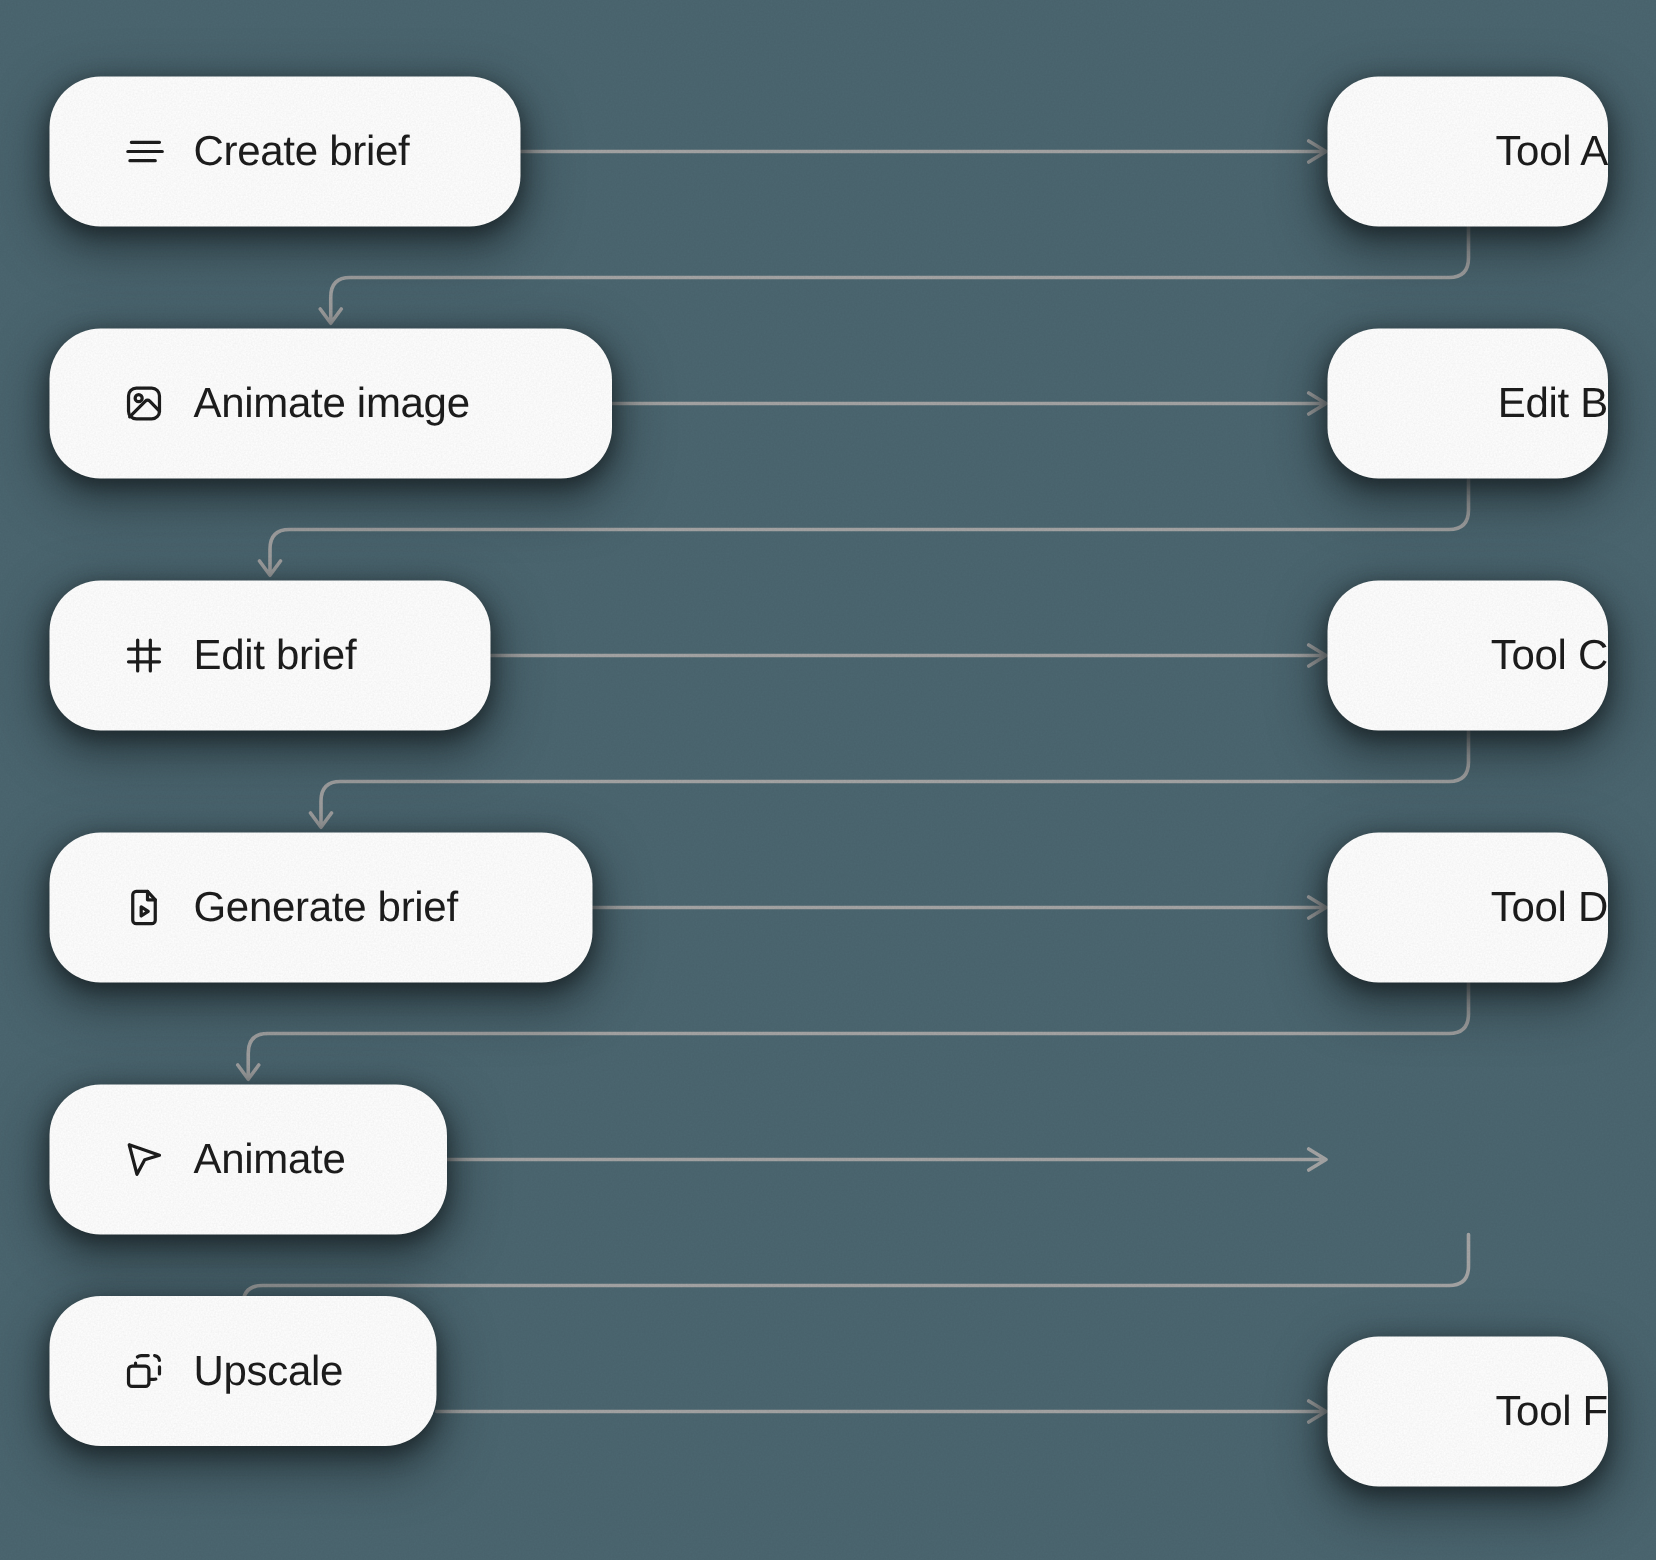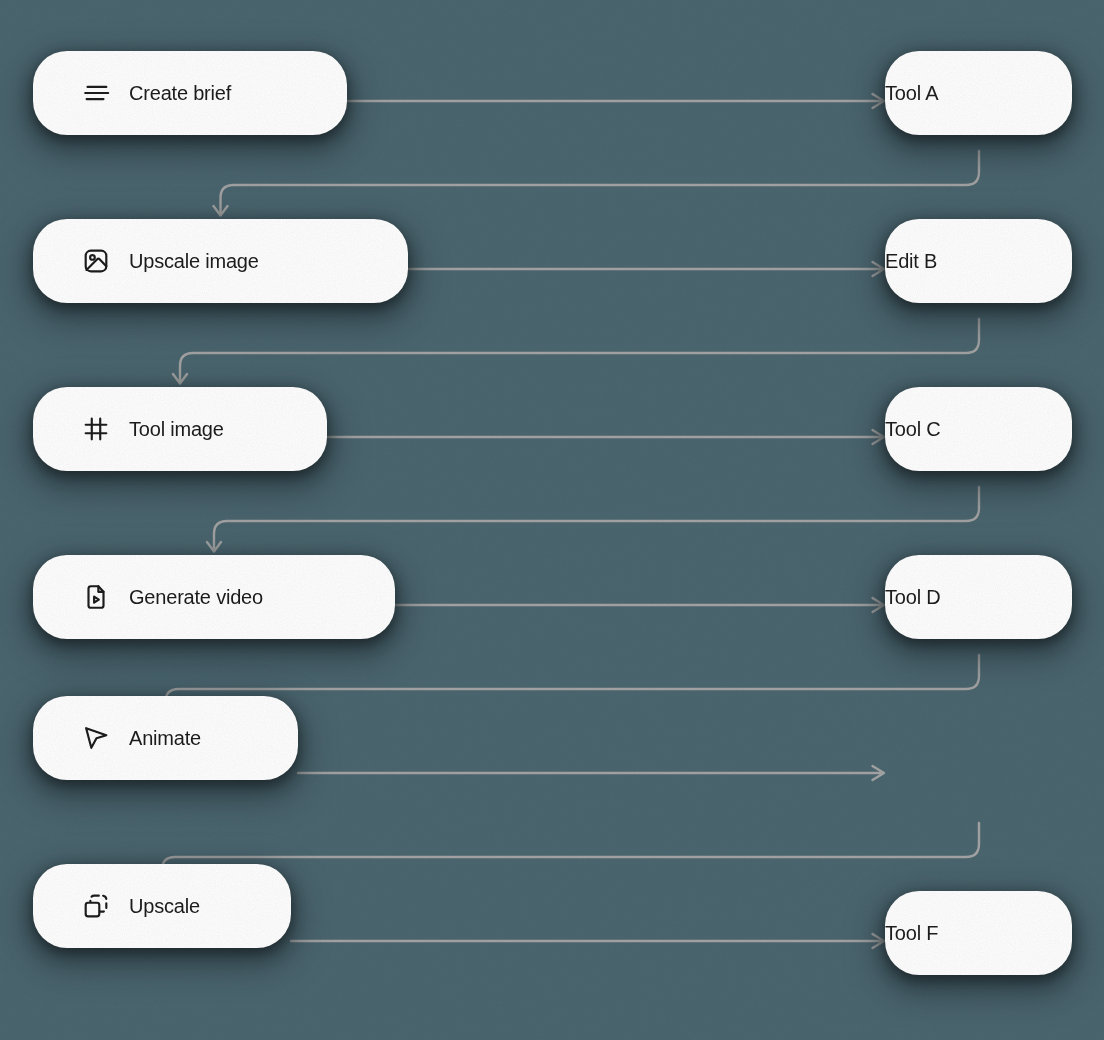--- a/index.html
+++ b/index.html
@@ -20,33 +20,33 @@
   .connectors path{
     fill:none;
     stroke:var(--line);
     stroke-width:2.4;
     stroke-linecap:round;
     stroke-linejoin:round;
   }
   .node{
     position:absolute;
     z-index:2;
-    height:84px;
+    height:100px;
     background:var(--node);
     border-radius:34px;
     display:flex;
     align-items:center;
     box-shadow:0 5px 14px rgba(24,33,37,.78), 0 12px 32px 6px rgba(24,33,37,.5);
     color:var(--ink);
-    font-size:20px;
+    font-size:28px;
     letter-spacing:-0.2px;
     white-space:nowrap;
   }
   .node.step{left:33px;padding-left:48px;gap:18px;box-sizing:border-box;}
-  .node.tool{left:885px;width:187px;justify-content:flex-start;}
+  .node.tool{left:885px;width:187px;justify-content:flex-end;}
   .icon{width:30px;height:30px;display:inline-flex;color:var(--ink);flex:0 0 auto;}
   .icon svg{width:30px;height:30px;display:block;}
   .icon svg *{stroke:currentColor;stroke-width:2.3;fill:none;stroke-linecap:round;stroke-linejoin:round;}
   .icon svg .fillwhite{fill:var(--node);}
   .label{pointer-events:none;}
   .grain{position:absolute;inset:0;z-index:5;pointer-events:none;opacity:.07;}
 </style>
 </head>
 <body>
 
@@ -77,41 +77,41 @@
     <span class="label">Create brief</span>
   </div>
   <div class="node step" style="top:219px;width:375px">
     <span class="icon">
         <svg viewBox="0 0 32 32">
           <rect x="5" y="5" width="22" height="22" rx="5.5"></rect>
           <circle cx="12.2" cy="12.2" r="2.5"></circle>
           <path d="M5.8 25.5 L17 14.3 a2.2 2.2 0 0 1 3.1 0 L27 21.5"></path>
         </svg>
       </span>
-    <span class="label">Upscale image</span>
+    <span class="label">Animate image</span>
   </div>
   <div class="node step" style="top:387px;width:294px">
     <span class="icon">
         <svg viewBox="0 0 32 32">
           <path d="M11.5 5 V27 M20.5 5 V27 M5 11.5 H27 M5 20.5 H27"></path>
         </svg>
       </span>
-    <span class="label">Tool image</span>
+    <span class="label">Edit brief</span>
   </div>
   <div class="node step" style="top:555px;width:362px">
     <span class="icon">
         <svg viewBox="0 0 32 32">
           <path d="M18.5 4.5 H10.5 a2.5 2.5 0 0 0 -2.5 2.5 V25 a2.5 2.5 0 0 0 2.5 2.5 H21.5 a2.5 2.5 0 0 0 2.5 -2.5 V10.5 Z"></path>
           <path d="M18.5 4.5 V10.5 H24"></path>
           <path d="M14 15.5 L19 18.75 L14 22 Z"></path>
         </svg>
       </span>
-    <span class="label">Generate video</span>
+    <span class="label">Generate brief</span>
   </div>
-  <div class="node step" style="top:696px;width:265px">
+  <div class="node step" style="top:723px;width:265px">
     <span class="icon">
         <svg viewBox="0 0 32 32">
           <path d="M5.5 5.5 L27 13 L16.5 16.2 L11 26.5 Z"></path>
         </svg>
       </span>
     <span class="label">Animate</span>
   </div>
   <div class="node step" style="top:864px;width:258px">
     <span class="icon">
         <svg viewBox="0 0 32 32">

